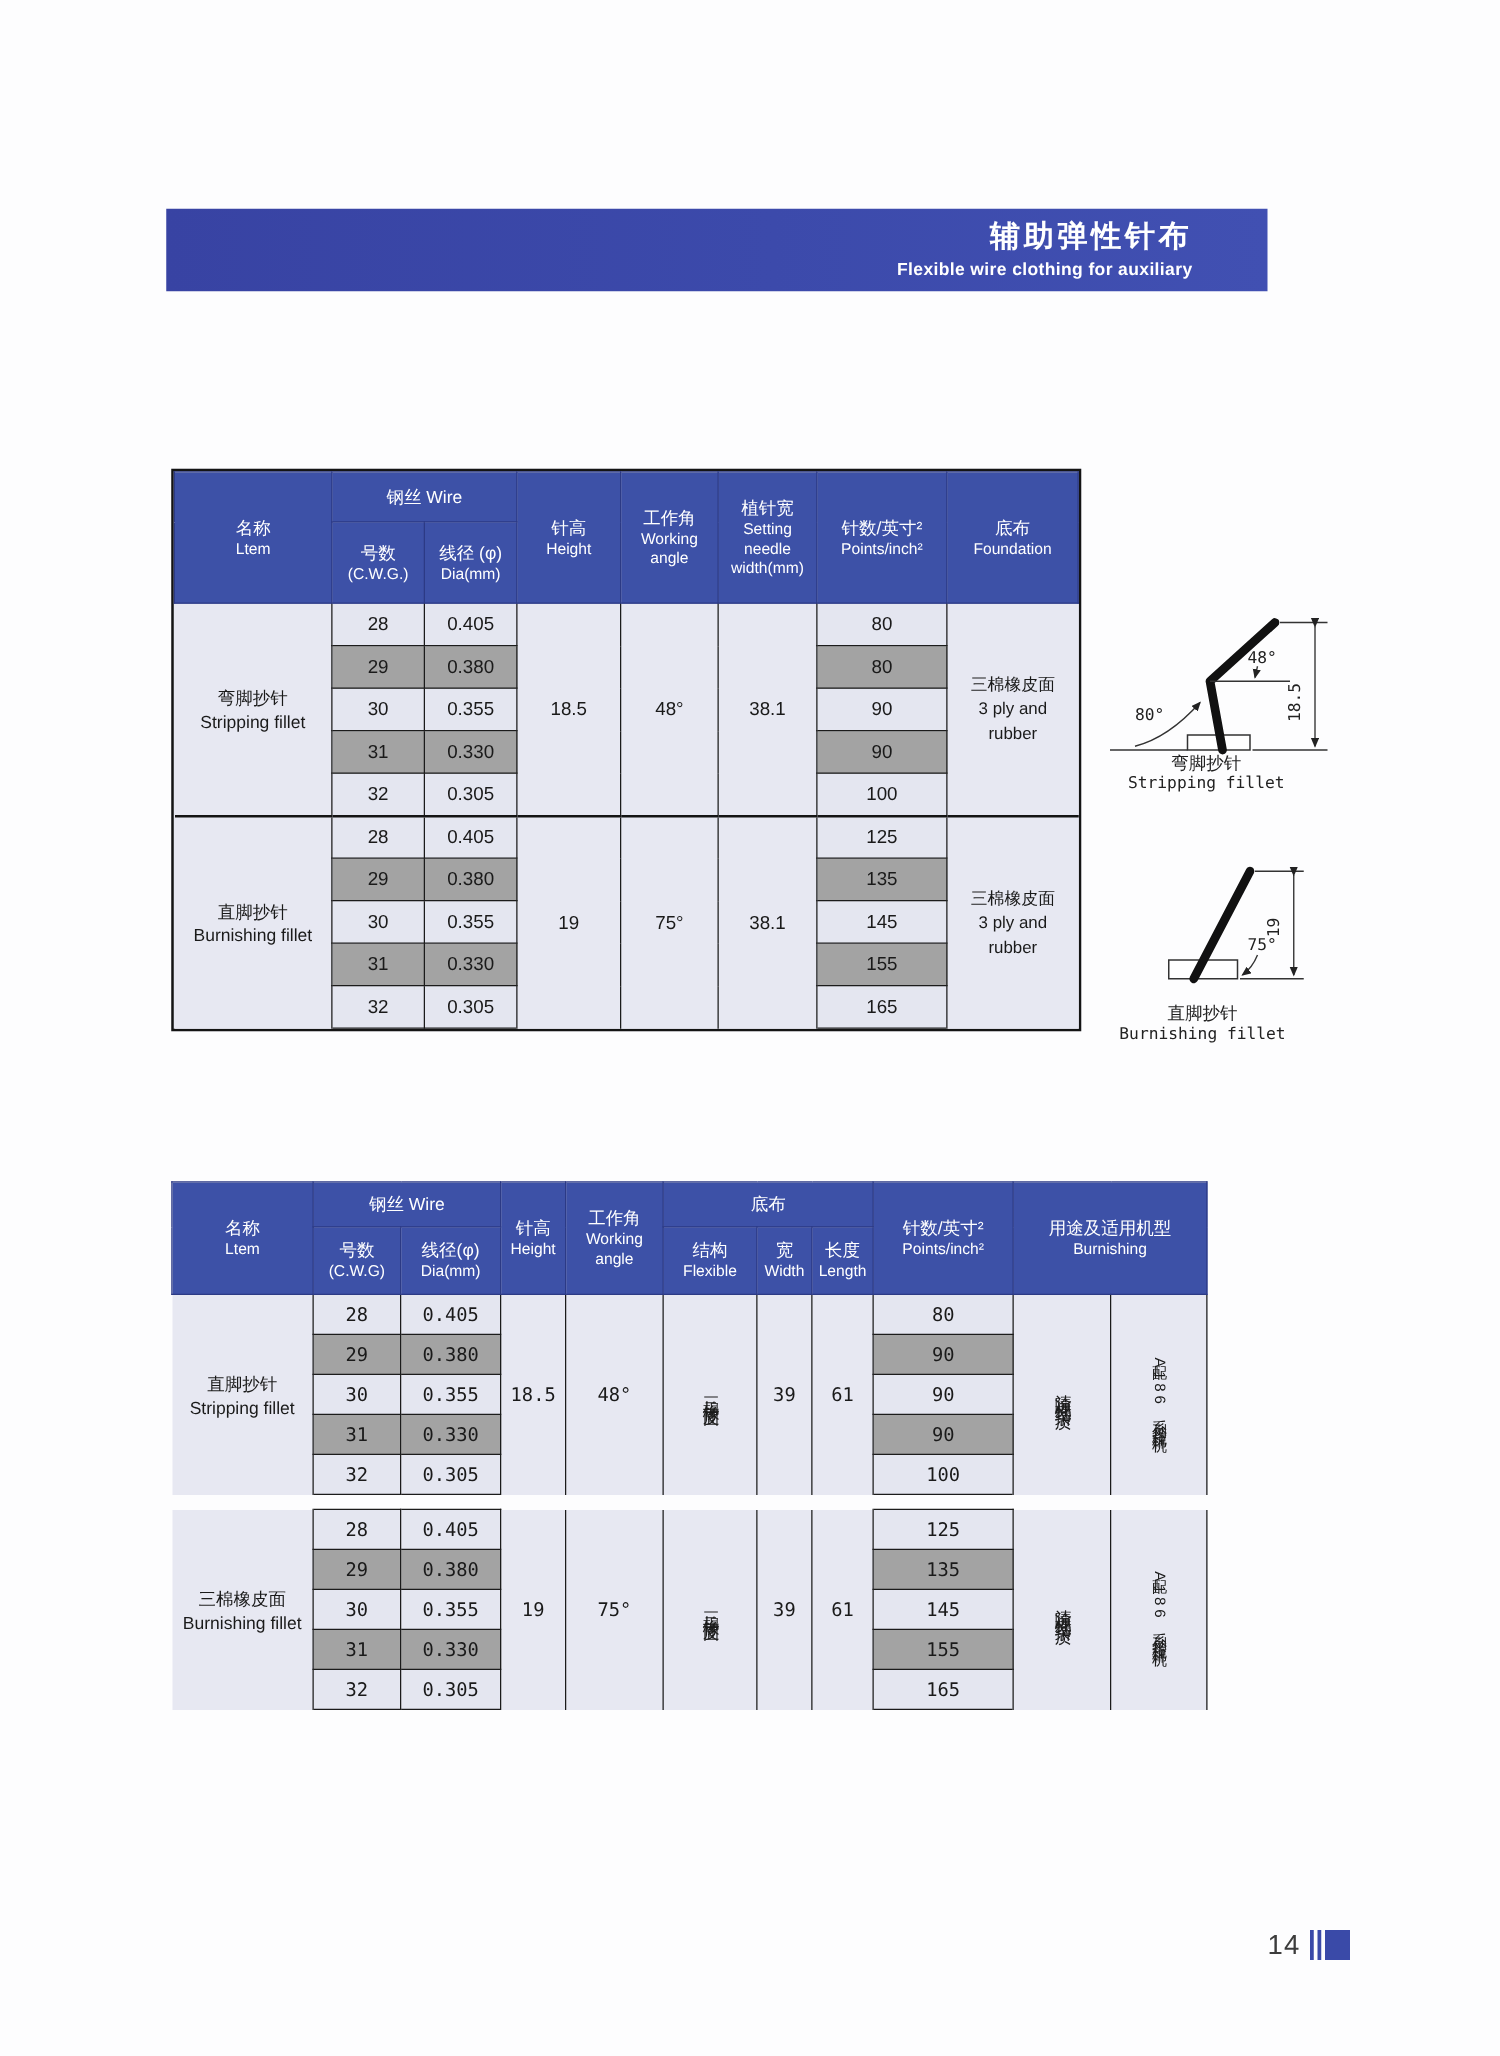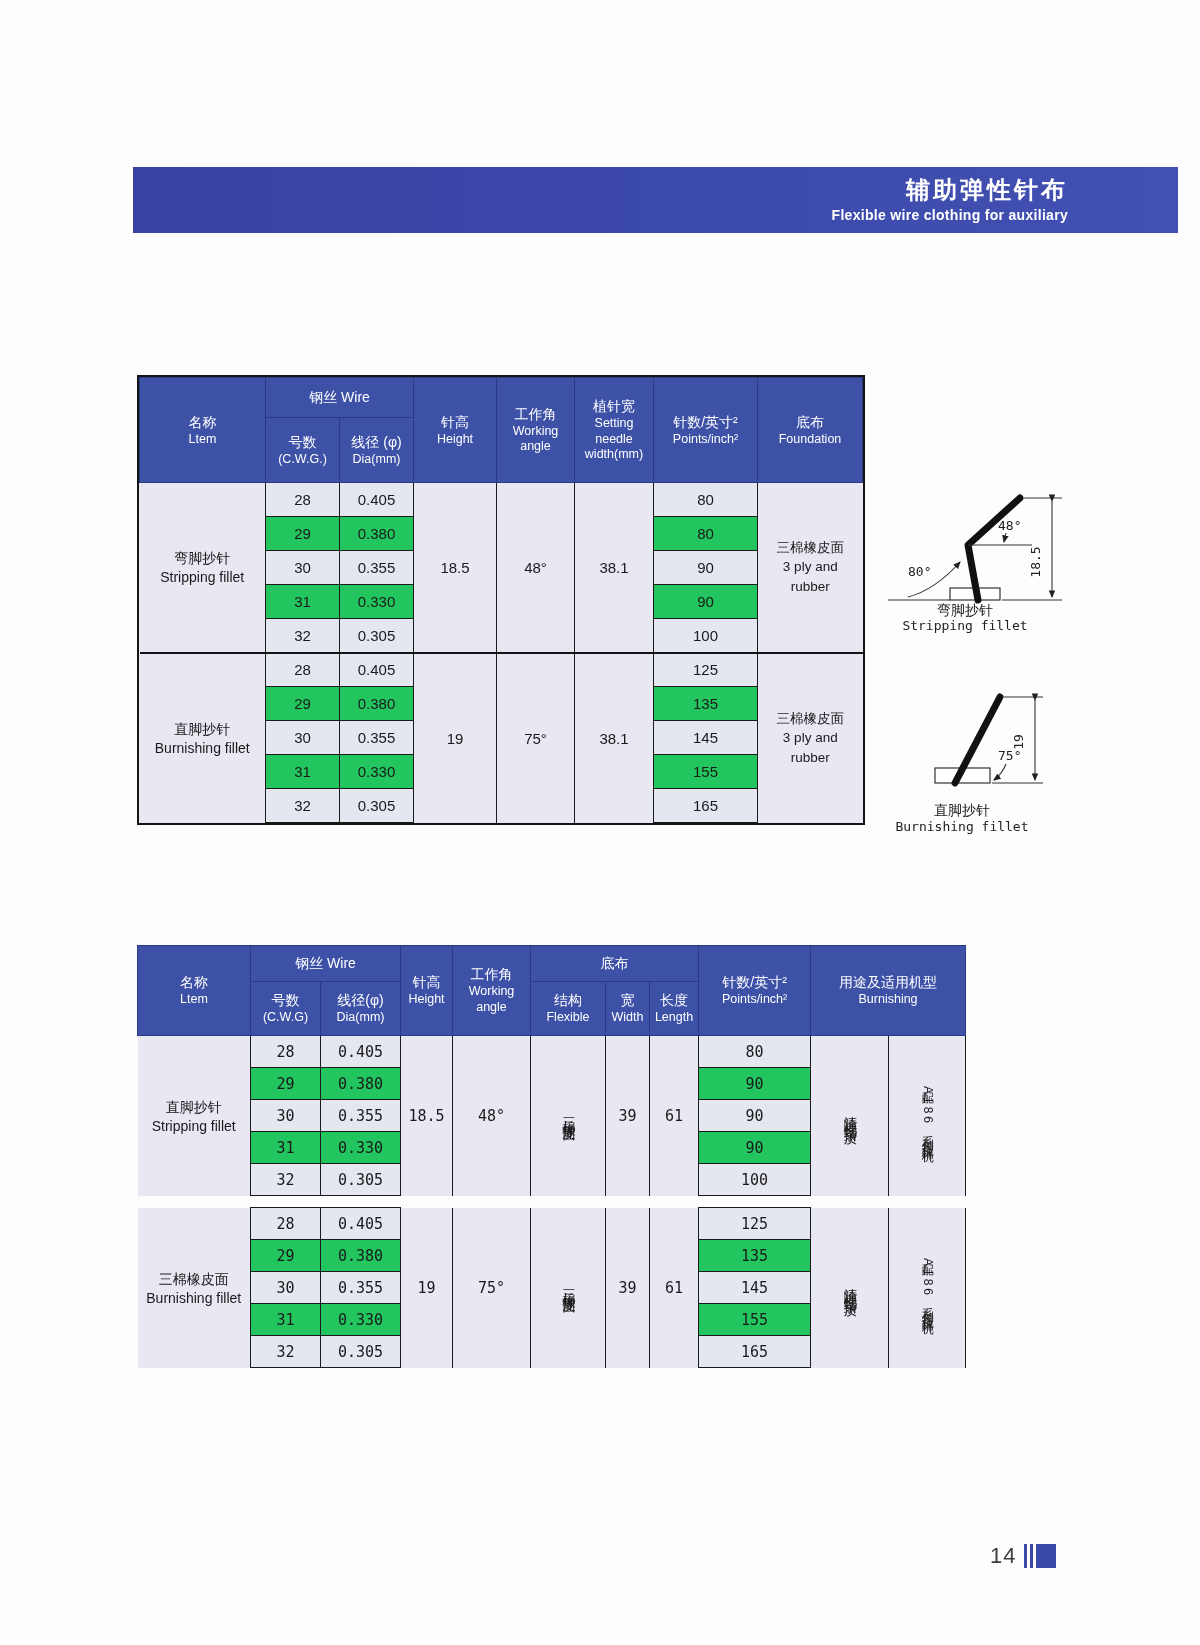--- a/index.html
+++ b/index.html
@@ -3,38 +3,38 @@
 <meta charset="utf-8">
 <style>
   * { margin:0; padding:0; box-sizing:border-box; }
   html,body { background:#ffffff; }
   .page {
     position:relative; width:1200px; height:1645px; background:#fdfdfe;
     font-family:"Liberation Sans", sans-serif; color:#1a1a1a; overflow:hidden;
   }
   
   .banner {
-    position:absolute; left:133px; top:167px; width:1045px; height:66px;
+    position:absolute; left:133px; top:167px; width:881px; height:66px;
     background:linear-gradient(90deg,#3843a3 0%,#3c4aab 55%,#4150b2 100%);
     display:flex; flex-direction:column; justify-content:center; align-items:flex-end;
-    padding-right:110px; color:#fff;
+    padding-right:60px; color:#fff;
   }
   .banner .zh { font-size:24px; font-weight:bold; letter-spacing:3px; line-height:1.1; }
   .banner .en { font-size:14px; font-weight:bold; letter-spacing:.3px; margin-top:3px; }
 
   
   table { border-collapse:collapse; table-layout:fixed; }
   td,th { padding:0; text-align:center; vertical-align:middle; font-weight:normal; }
   .hdr { background:#3d51a7; color:#ffffff; border:1px solid #2c3a85; }
   .hdr .zh { font-size:14px; line-height:1.35; }
   .hdr .en { font-size:12.5px; line-height:1.25; }
   .lav { background:#e7e8f2; }
   .box { border:1px solid #1b1b1b; font-size:15px; }
   .shade { background:#e4e6f0; }
-  .lite  { background:#22c55e; }
+  .lite  { background:#a3a3a3; }
   .vl { border-left:1px solid #1b1b1b; }
   .vr { border-right:1px solid #1b1b1b; }
   .namecell .zh { font-size:14px; line-height:1.5; }
   .namecell .en { font-size:14px; line-height:1.2; }
   .fndcell { font-size:13.5px; line-height:1.45; }
 
   
   .t1wrap { position:absolute; left:137px; top:375px; border:2px solid #141414; background:#e7e8f2; }
   .t1 { width:723px; }
   .t1 .gsep { border-top:2px solid #141414; }
@@ -48,21 +48,21 @@
     writing-mode:vertical-rl; display:inline-block;
     font-size:13.5px; letter-spacing:3px; line-height:1.1;
   }
 
   
   .diagrams { position:absolute; left:880px; top:470px; width:215px; height:375px; }
   svg text { font-family:"DejaVu Sans Mono", monospace; fill:#222; }
 
   
   .footer { position:absolute; left:990px; top:1543px; display:flex; align-items:center; }
-  .footer .pnum { font-size:22px; color:#3c3c3c; letter-spacing:1px; }
+  .footer .pnum { font-size:22px; color:#3c3c3c; letter-spacing:1px;margin-left:24px; }
   .footer .bars { display:flex; align-items:center; margin-left:8px; }
   .footer .bar { width:3px; height:24px; background:#3a4aa8; margin-right:3px; }
   .footer .sq  { width:20px; height:24px; background:#3a4aa8; }
 </style>
 </head>
 <body>
 
 <div class="page">
 
   <div class="banner">

